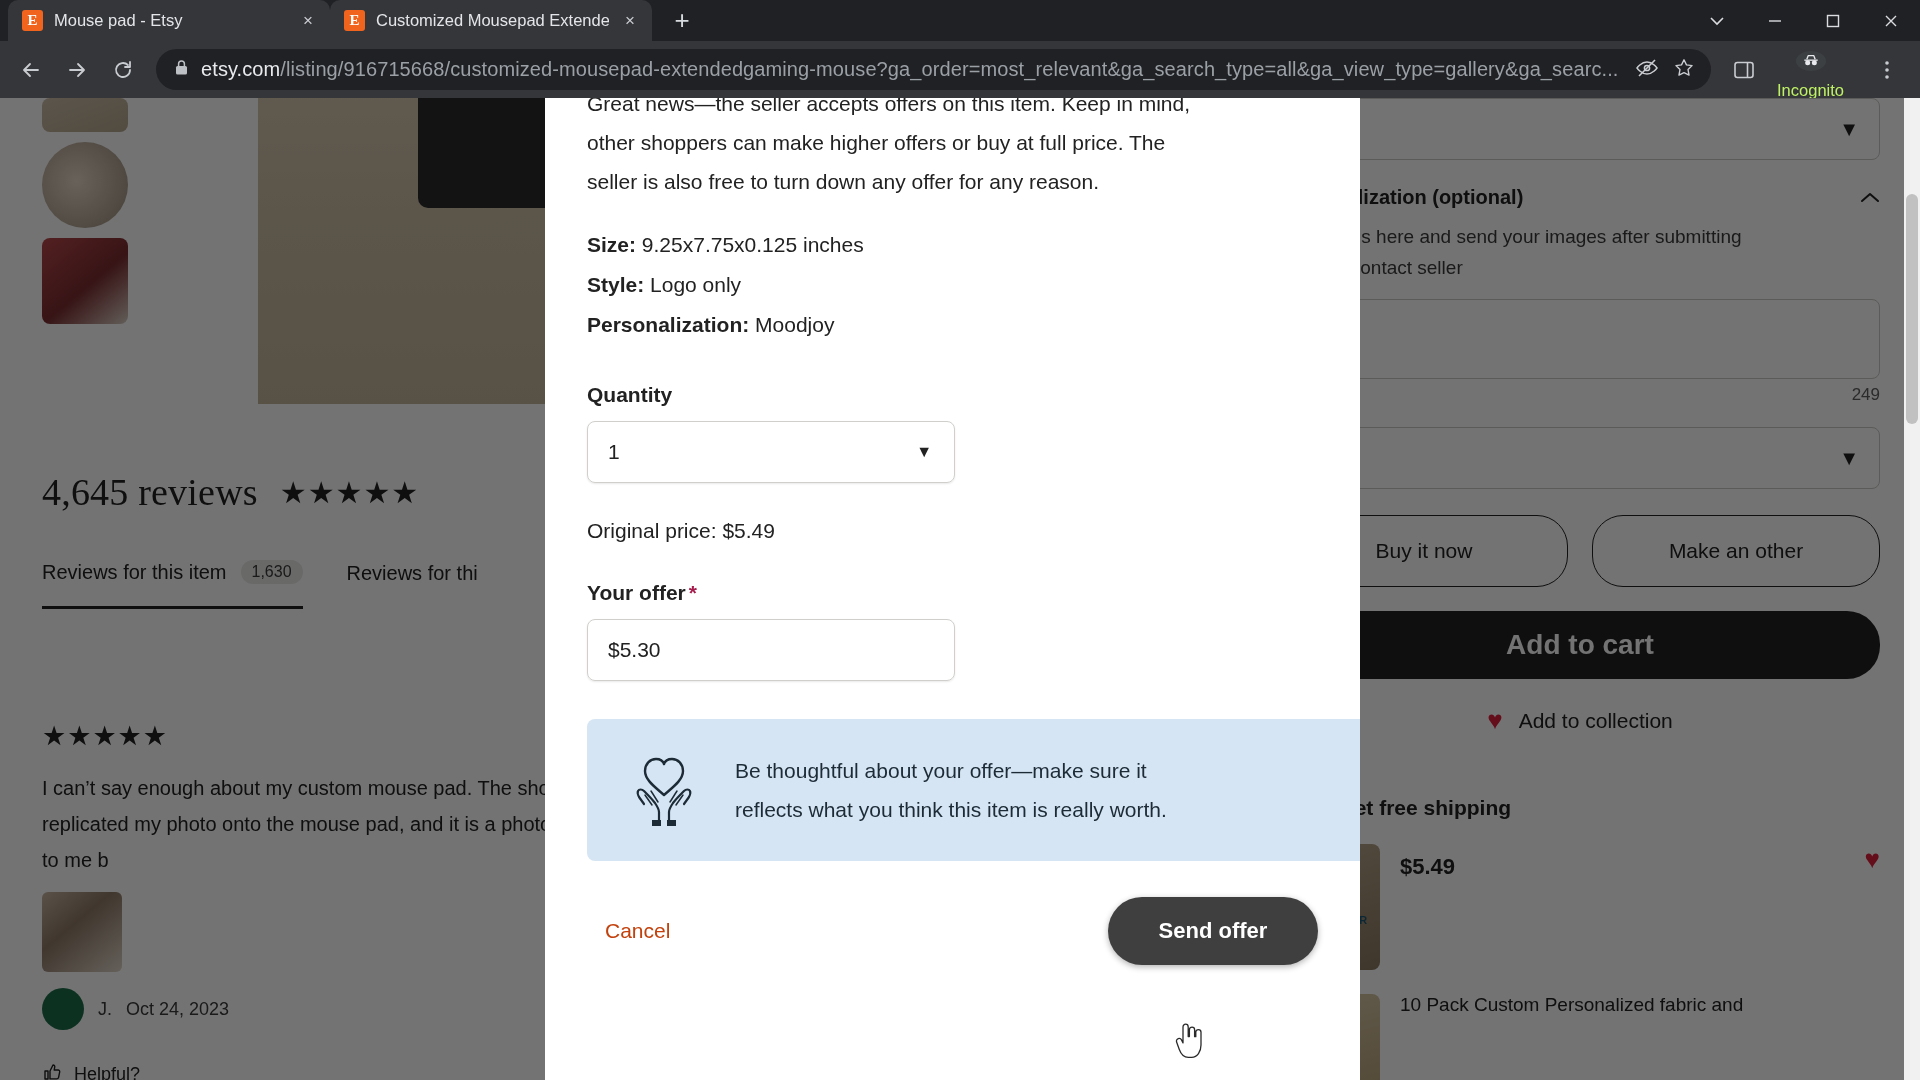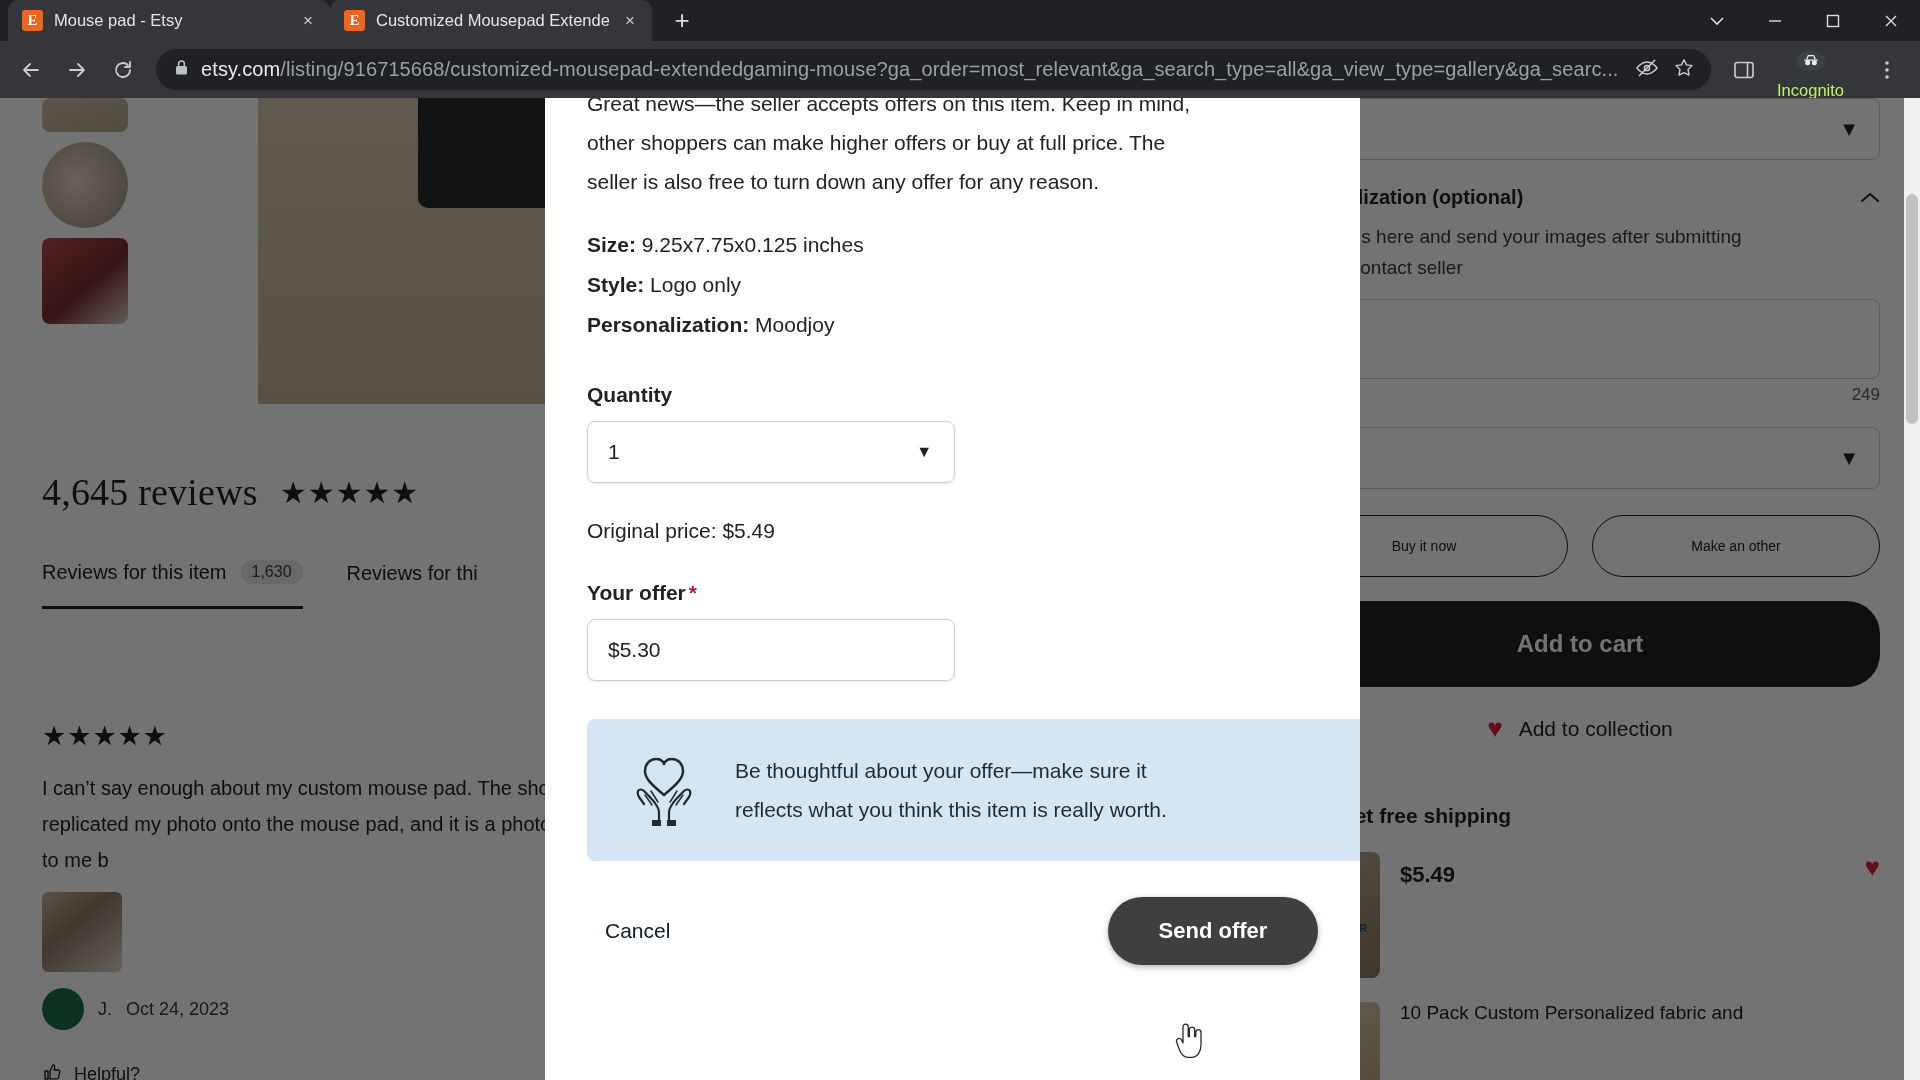--- a/index.html
+++ b/index.html
@@ -155,28 +155,28 @@
   .bb-lbl { font-size: 20px; font-weight: bold; color: #222; display: flex; align-items: center; justify-content: space-between; }
   .bb-sub { font-size: 19px; line-height: 31px; color: #3b3b3b; margin-top: 12px; }
   .bb-area {
     margin-top: 16px; height: 80px; border: 1px solid #c9c9c5; border-radius: 8px;
     padding: 14px 18px; font-size: 21px; color: #222; position: relative;
   }
   .bb-area .spell { text-decoration: underline wavy #d32f2f; }
   .bb-count { text-align: right; font-size: 17px; color: #5f5f5f; margin-top: 6px; }
   .btnrow { display: flex; gap: 24px; margin-top: 26px; }
   .obtn {
-    flex: 1 1 0; height: 62px; border: 1.5px solid #222; border-radius: 31px;
+    flex: 1 1 0; height: 72px; border: 1.5px solid #222; border-radius: 31px;
     display: flex; align-items: center; justify-content: center;
-    font-size: 14px; color: #222;
+    font-size: 21px; color: #222;
   }
   .cartbtn {
-    margin-top: 24px; height: 86px; background: #222; color: #fff;
+    margin-top: 24px; height: 68px; background: #222; color: #fff;
     border-radius: 33px; display: flex; align-items: center; justify-content: center;
-    font-size: 24px; font-weight: bold;
+    font-size: 28px; font-weight: bold;
   }
   .collect {
     margin-top: 26px; display: flex; align-items: center; justify-content: center;
     gap: 16px; font-size: 21px; color: #222;
   }
   .heart { color: #e01f3d; font-size: 26px; }
   .bundle { margin-top: 60px; font-size: 21px; font-weight: bold; color: #222; }
   .bitem { display: flex; gap: 20px; margin-top: 24px; align-items: flex-start; }
   .bimg {
     width: 100px; height: 126px; border-radius: 8px; flex: 0 0 100px;
@@ -230,21 +230,21 @@
   .notice {
     margin-top: 38px; background: #d6e5f3; border-radius: 8px;
     display: flex; align-items: center; gap: 28px;
     padding: 28px 34px; width: 828px;
   }
   .notice .ntext { font-size: 21px; line-height: 39px; color: #1c2b36; }
   .mfoot {
     margin-top: 36px; display: flex; align-items: center;
     justify-content: space-between; padding-bottom: 40px;
   }
-  .cancelbtn { font-size: 21px; color: #0f172a; padding: 12px 18px; }
+  .cancelbtn { font-size: 21px; color: #c2410c; padding: 12px 18px; }
   .sendbtn {
     background: #3f3f3f; color: #fff; border-radius: 34px;
     height: 68px; min-width: 210px; padding: 0 38px;
     display: flex; align-items: center; justify-content: center;
     font-size: 22px; font-weight: bold;
     box-shadow: 0 2px 6px rgba(0,0,0,.3);
     text-align: center;
   }
   
   #cursor { position: absolute; z-index: 200; left: 1174px; top: 925px; }

